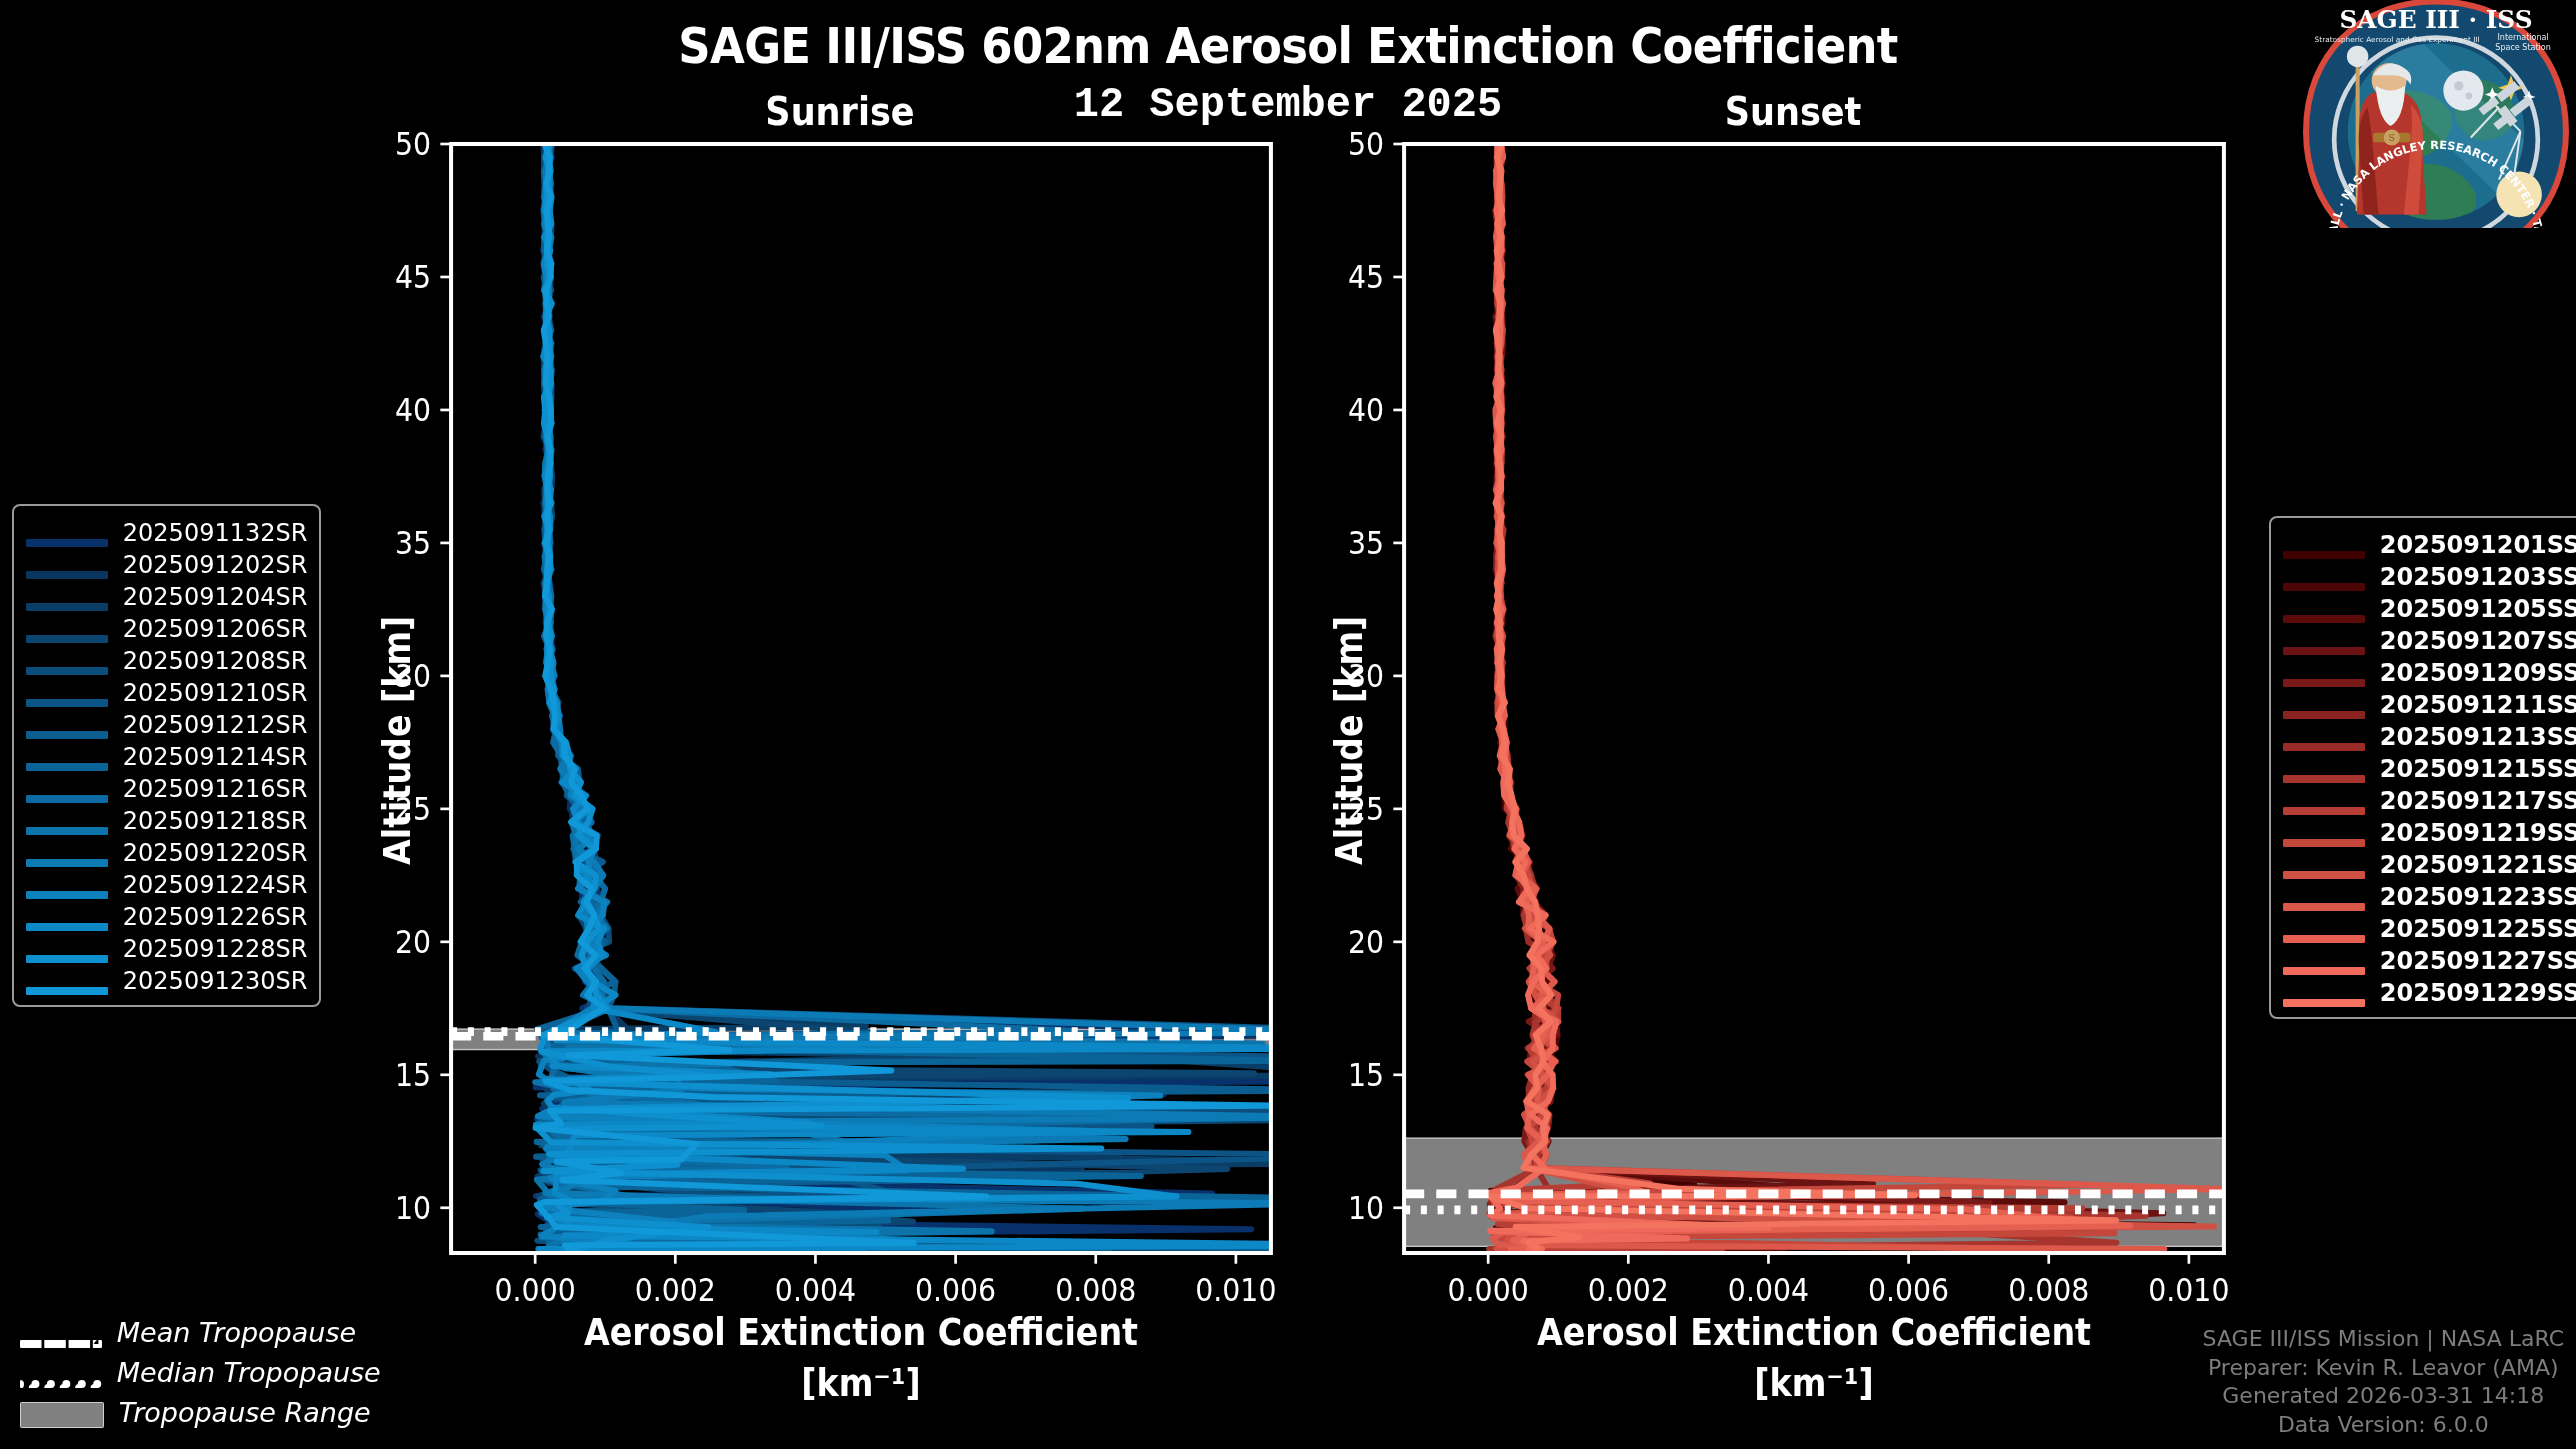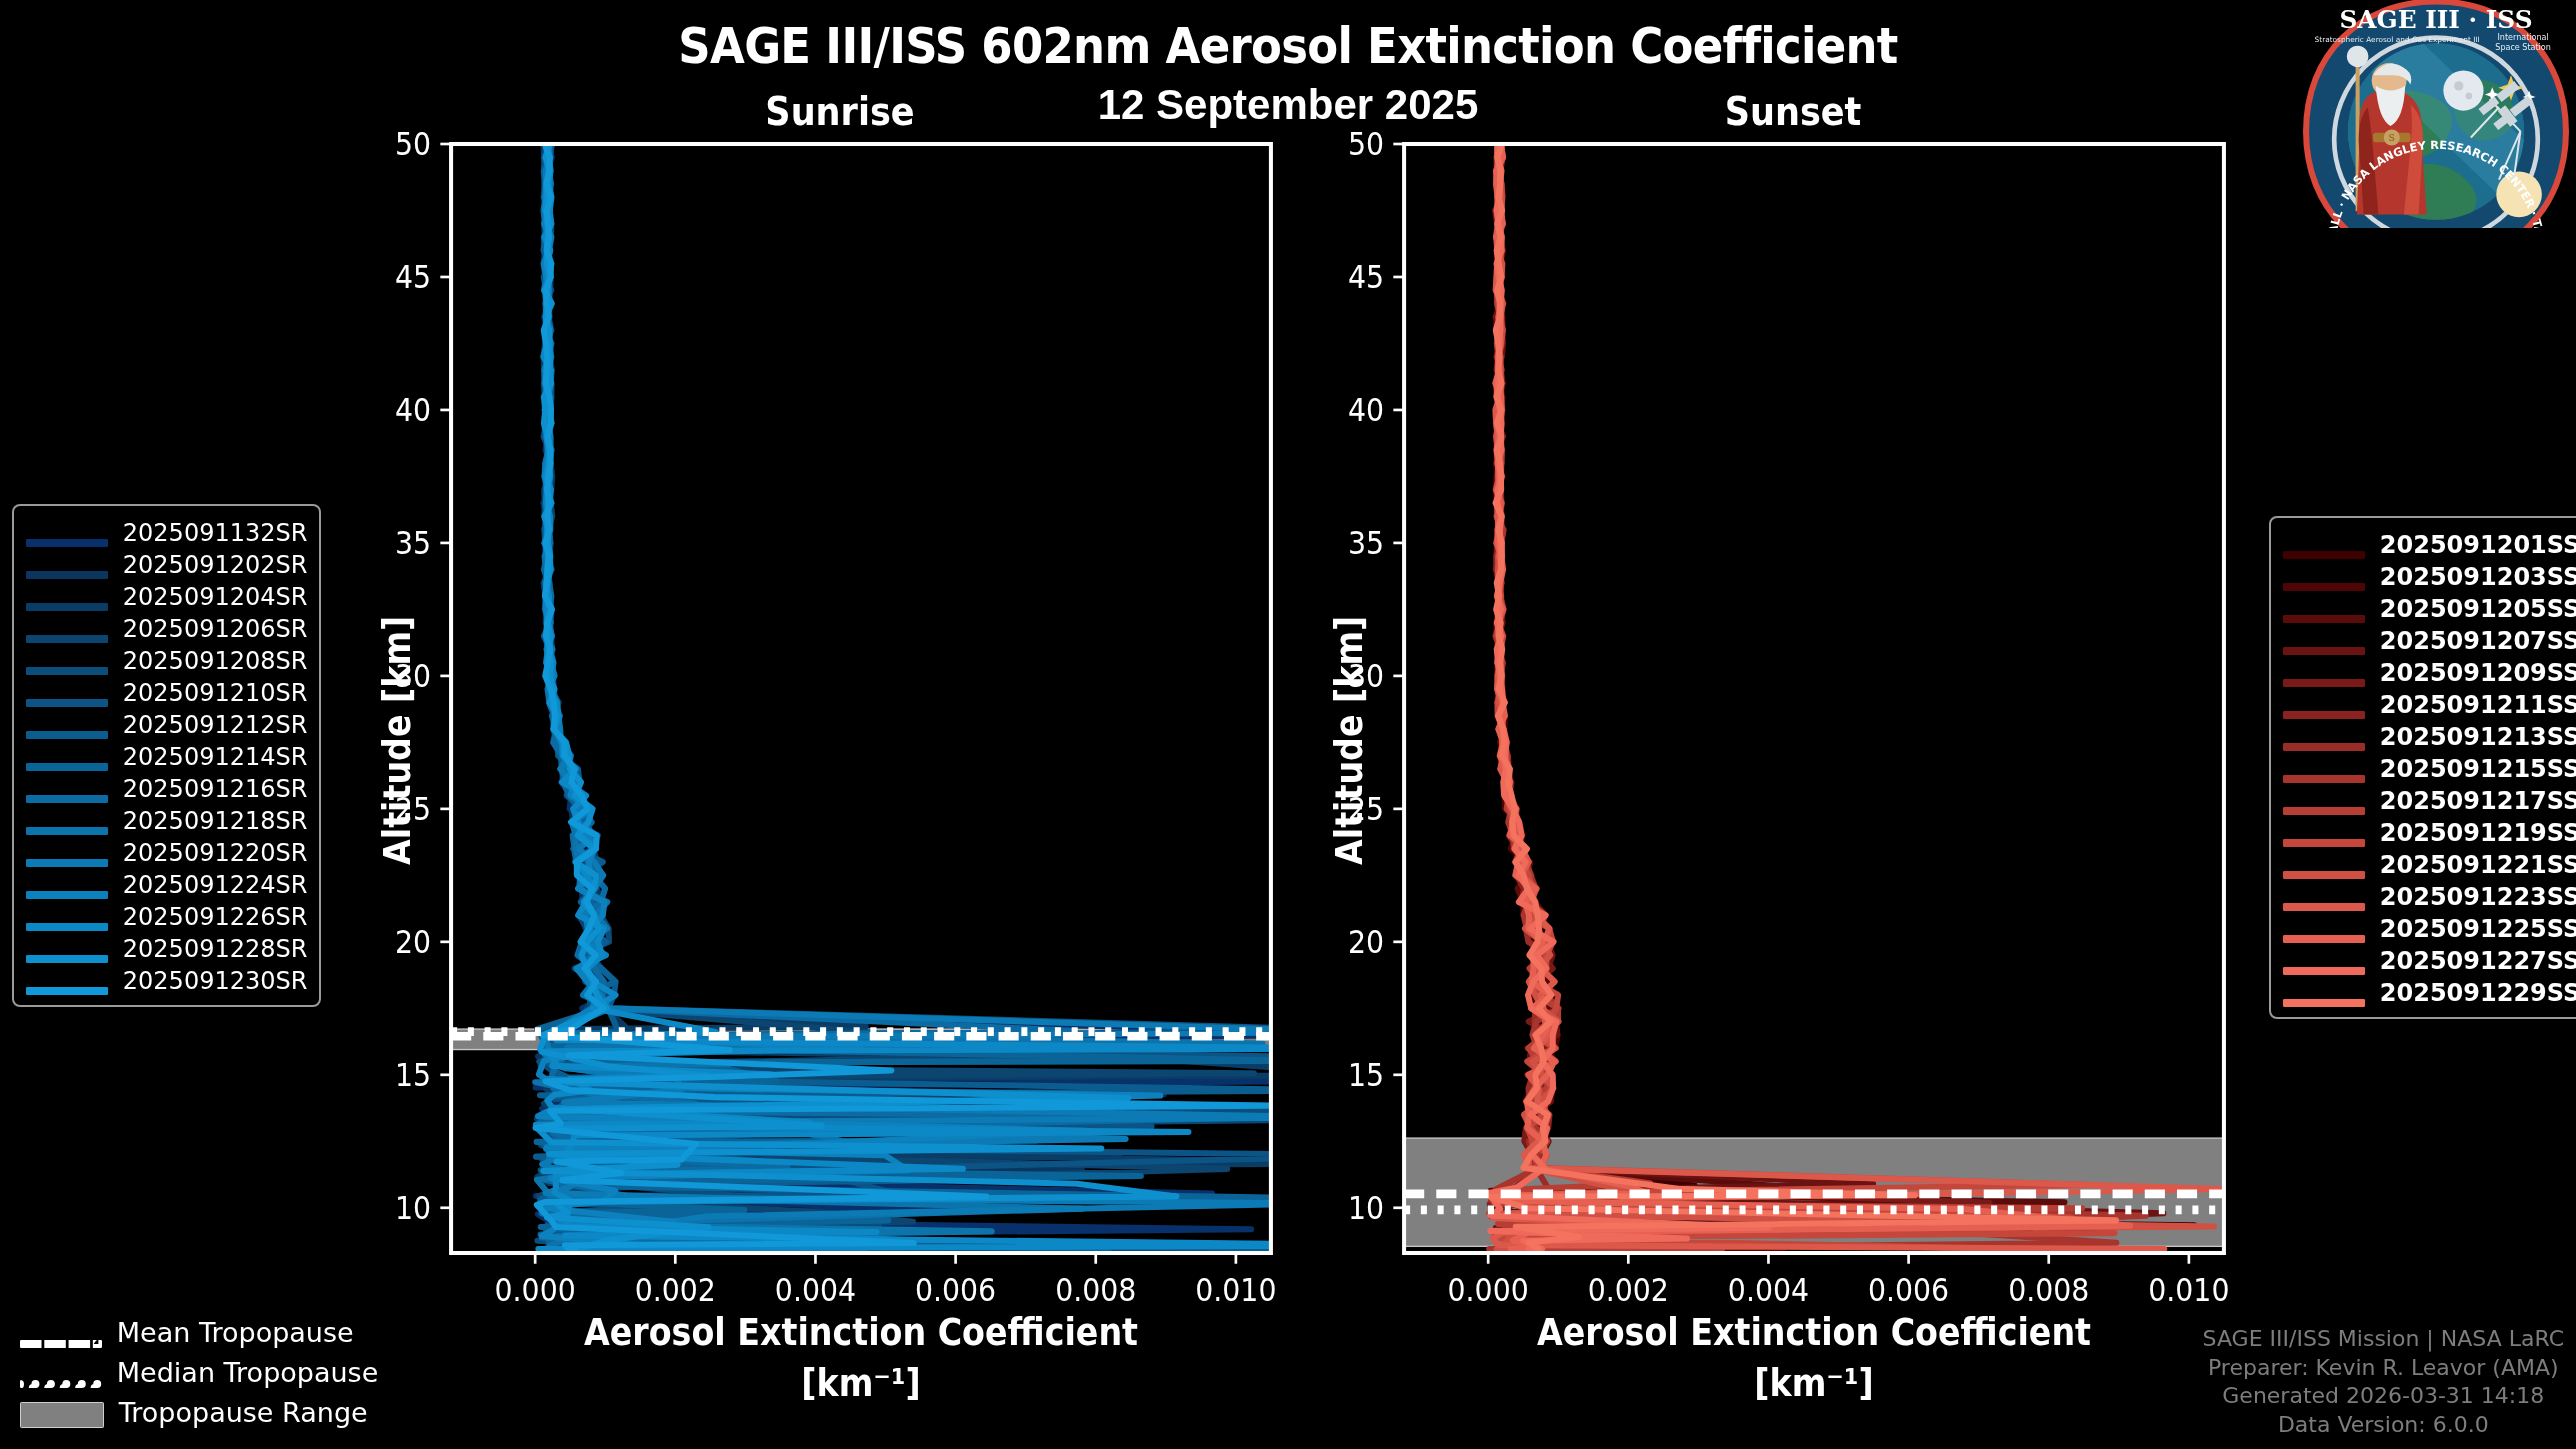--- a/index.html
+++ b/index.html
@@ -2,35 +2,35 @@
 <html style="font-size:10.7px"><head>
 <meta charset="utf-8">
 <style>
   html,body{margin:0;padding:0;background:#000;}
   body{width:2576px;height:1449px;position:relative;overflow:hidden;
        font-family:"DejaVu Sans","Liberation Sans",sans-serif;color:#fff;}
   .abs{position:absolute;}
   #title{left:0;top:17.4px;width:2576px;text-align:center;font-size:50px;font-weight:bold;
          letter-spacing:-0.7px;font-family:"DejaVu Sans Condensed","Liberation Sans",sans-serif;}
   #subdate{left:0;top:81px;width:2576px;text-align:center;font-size:42px;font-weight:bold;
-           font-family:Liberation Sans, sans-serif;}
+           font-family:Liberation Mono, monospace;}
   .panel-title{font-size:39px;font-weight:bold;text-align:center;
                font-family:"DejaVu Sans Condensed","Liberation Sans",sans-serif;}
   #sunrise-title{left:639px;top:89px;width:402px;}
   #sunset-title{left:1592px;top:89px;width:402px;}
   .legend-box{border:2px solid #9a9a9a;border-radius:8px;background:#000;padding:9.4px 12px;}
   .legend-row{display:flex;align-items:flex-end;height:32px;}
   .legend-swatch{width:82px;height:8px;flex:0 0 82px;margin-right:14.8px;border-radius:1.3px;}
   .legend-label{font-size:24px;color:#fff;white-space:nowrap;
                 font-family:"DejaVu Sans","Liberation Sans",sans-serif;}
   #legend-left{left:12px;top:504px;}
   #legend-left .legend-label{width:100%;text-align:right;}
   #legend-right{left:2269px;top:516px;font-weight:bold;}
   #tropo-legend{left:20px;top:1308px;}
-  #tropo-legend .legend-row{height:40px;}
+  #tropo-legend .legend-row{height:40px;font-style:italic;}
   #tropo-legend .legend-label{font-size:27px;}
   #footer{right:12px;bottom:9.4px;text-align:center;color:#7d7d7d;font-size:22px;line-height:1.30;}
   .axis-label{font-size:37px;font-weight:bold;text-align:center;
               font-family:"DejaVu Sans Condensed","Liberation Sans",sans-serif;}
   .ylab-rot{transform:rotate(-90deg);transform-origin:left top;white-space:nowrap;}
   #badge{left:2298px;top:0px;width:276px;height:228px;}
 </style>
 </head>
 <body>
 

